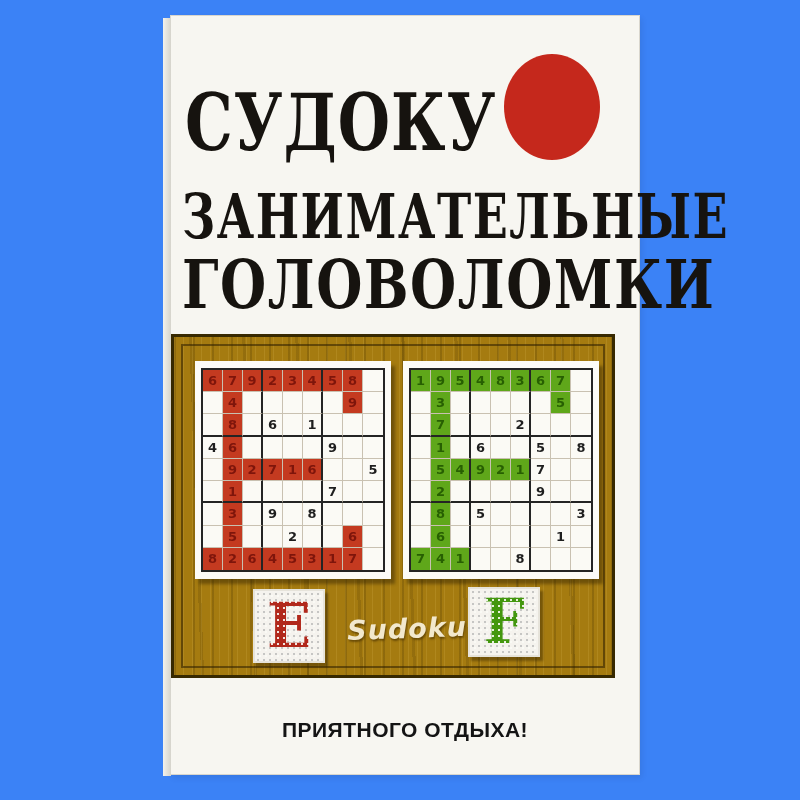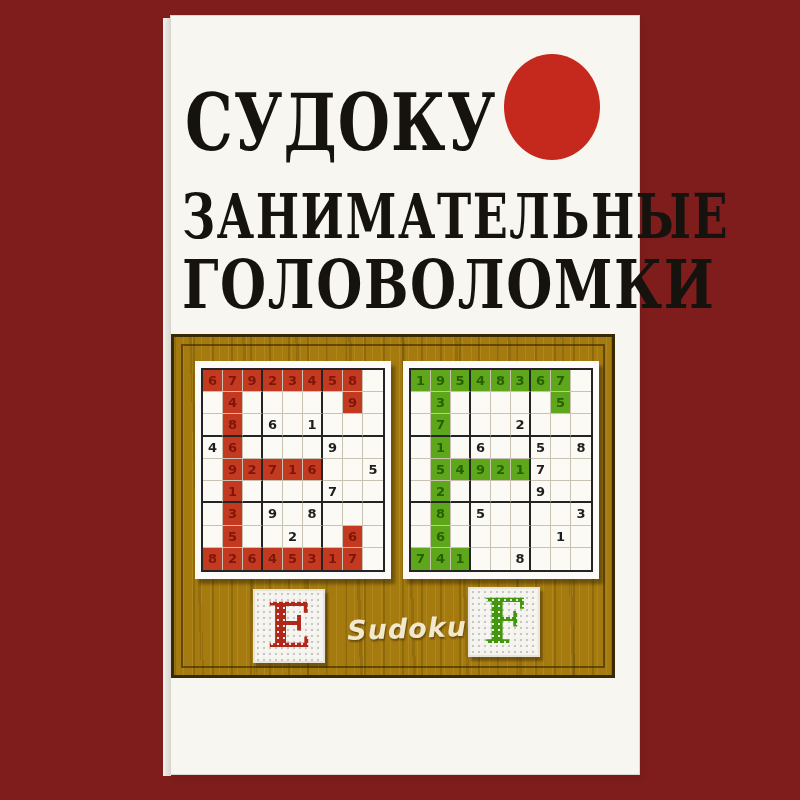--- a/index.html
+++ b/index.html
@@ -1,16 +1,16 @@
 <!DOCTYPE html>
 <html><head>
 <meta charset="utf-8">
 <style>
   html,body{margin:0;padding:0;background:#ffffff;}
-  .stage{position:relative;width:800px;height:800px;background:#7f1d1d;overflow:hidden;
+  .stage{position:relative;width:800px;height:800px;background:#3b82f6;overflow:hidden;
          font-family:"DejaVu Sans",sans-serif;}
   
   .cover{position:absolute;left:170px;top:15px;width:470px;height:760px;
          background:#f7f6f1;border:1px solid #d9d6cd;box-sizing:border-box;
          box-shadow:2px 3px 6px rgba(0,0,0,0.08);}
   .spine{position:absolute;left:-8px;top:2px;bottom:-2px;width:8px;
          background:linear-gradient(90deg,#f2f1ec,#d6d4cc);}
   
   .title{position:absolute;color:#16130f;font-family:"DejaVu Serif","Liberation Serif",serif;
          font-weight:bold;white-space:nowrap;line-height:1;transform-origin:0 0;}
@@ -251,14 +251,15 @@
 
       <div class="tile tile-left">
         <span class="tile-letter" style="color: rgb(177, 40, 27);">E</span>
       </div>
       <div class="sudoku-label">Sudoku</div>
       <div class="tile tile-right">
         <span class="tile-letter" style="color: rgb(67, 151, 14);">F</span>
       </div>
     </div>
 
+    <div class="tagline">ПРИЯТНОГО ОТДЫХА!</div>
   </div>
 </div>
 
 </body></html>

